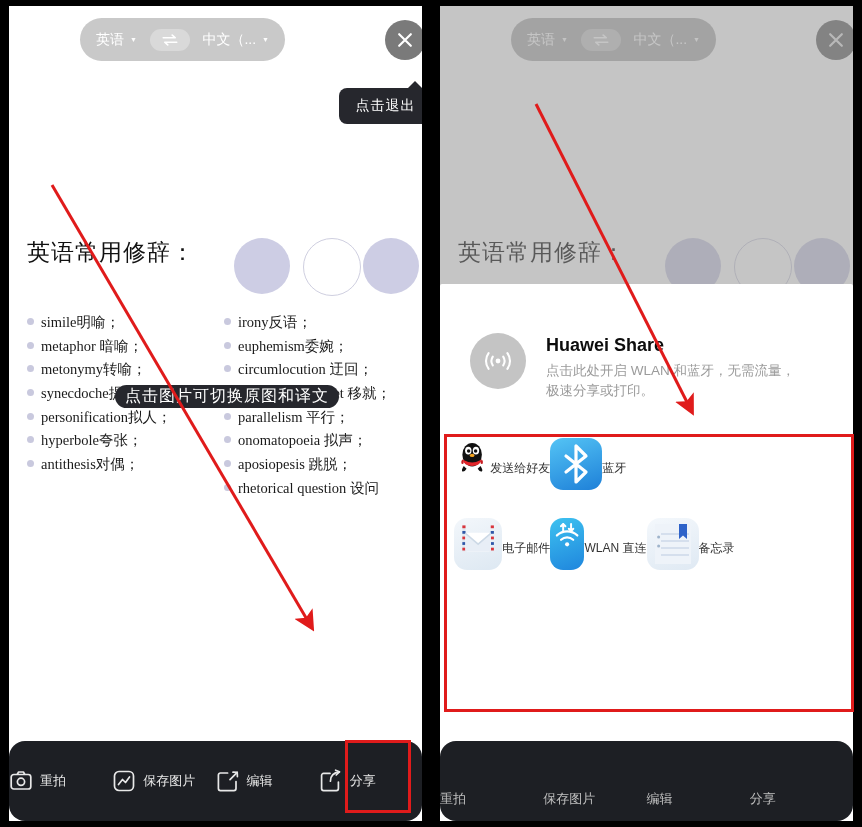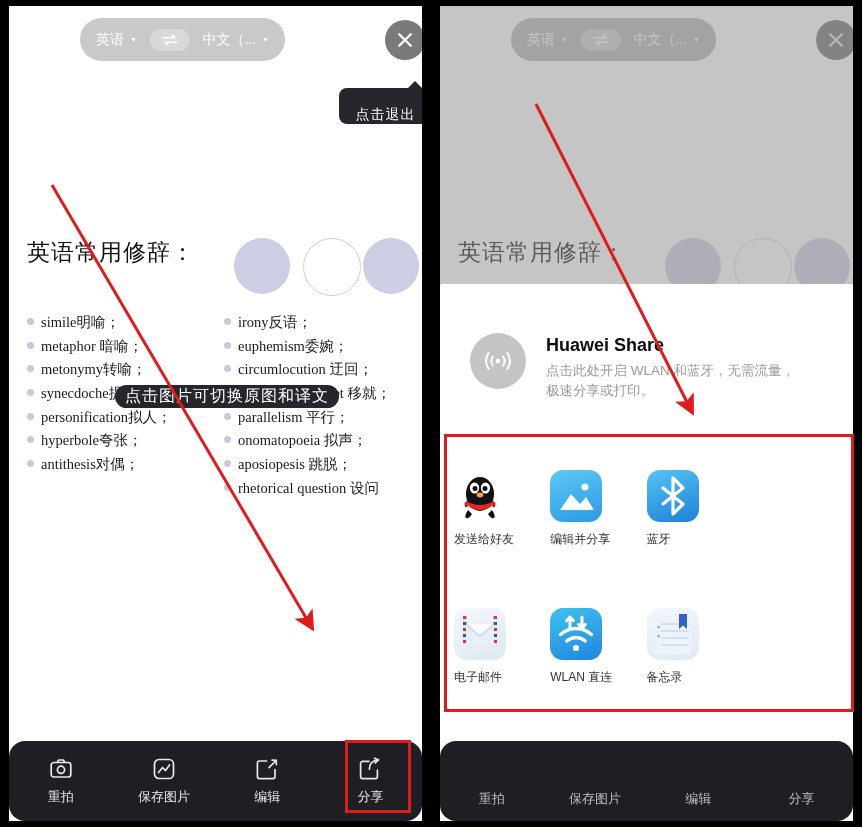--- a/index.html
+++ b/index.html
@@ -34,21 +34,21 @@
   }
   .closebtn.dim{background:#6e6e6e;}
   .closebtn svg{width:20px;height:20px;}
 
   
   .tip{
     position:absolute;background:#26272d;color:#fff;border-radius:8px;
     font-size:14px;display:flex;align-items:center;justify-content:center;
     white-space:nowrap;letter-spacing:1px;
   }
-  .tip-exit{left:330px;top:82px;width:93px;height:36px;align-items:flex-end;}
+  .tip-exit{left:330px;top:82px;width:93px;height:36px;}
   .tip-exit .tail{
     position:absolute;top:-7px;right:9px;width:0;height:0;
     border-left:8px solid transparent;border-right:8px solid transparent;
     border-bottom:8px solid #26272d;
   }
   .tip-switch{left:106px;top:379px;width:224px;height:23px;border-radius:17px;font-size:16px;}
 
   
   .doc{position:absolute;left:0;top:55px;width:413px;height:690px;}
   .circ{position:absolute;border-radius:50%;}
@@ -68,21 +68,21 @@
   .li .dot{
     flex:none;width:7px;height:7px;border-radius:50%;background:#c9c9de;
     margin-right:7px;position:relative;top:-2px;
   }
 
   
   .toolbar{
     position:absolute;left:9px;bottom:6px;width:413px;height:80px;
     background:#1d1f24;border-radius:16px;display:flex;align-items:center;
   }
-  .tbitem{flex:1;display:flex;flex-direction:column;align-items:center;gap:7px;}
+  .tbitem{flex:1;display:flex;flex-direction:row;align-items:center;gap:7px;}
   .tbitem svg{width:24px;height:24px;}
   .tbitem .lbl{color:#e8e8e8;font-size:13px;}
   .toolbar.behind{background:#1d1f24;}
   .toolbar.behind .lbl{color:#bfbfbf;}
 
   
   .dimlayer{position:absolute;left:0;top:0;width:413px;height:815px;background:rgba(150,150,150,.55);}
 
   
   .sheet{
@@ -91,21 +91,21 @@
   }
   .hwshare{position:absolute;left:30px;top:49px;display:flex;align-items:flex-start;gap:20px;width:355px;}
   .hw-icon{flex:none;width:56px;height:56px;border-radius:50%;background:#c4c4c4;display:flex;align-items:center;justify-content:center;}
   .hw-icon svg{width:34px;height:34px;}
   .hw-txt{padding-top:2px;}
   .hw-title{font-size:18px;font-weight:700;color:#0d0d0d;margin-bottom:5px;}
   .hw-sub{font-size:13.5px;color:#9b9b9b;line-height:1.45;max-width:262px;}
 
   .grid{position:absolute;left:14px;top:154px;width:385px;}
   .grow{display:flex;}
-  .gcell{width:96.25px;display:flex;flex-direction:column;margin-top:32px;}
+  .gcell{width:96.25px;display:flex;flex-direction:row;align-items:center;}
   .appicon{width:52px;height:52px;border-radius:13px;overflow:hidden;position:relative;}
   .gcell .caption{margin-top:9px;font-size:12px;color:#333;white-space:nowrap;}
 
   .cancel{
     position:absolute;left:0;top:462px;width:413px;text-align:center;
     font-size:17px;color:#1c7e9c;
   }
 
   
   .ann{position:absolute;left:0;top:0;width:862px;height:827px;pointer-events:none;}
@@ -326,29 +326,20 @@
                   <circle cx="31" cy="18.5" r="2.5" fill="#111"></circle>
                   <ellipse cx="26" cy="25" rx="3.4" ry="2.4" fill="#f5a623"></ellipse>
                   <path d="M12 31 q14 8 28 0 q-2 9 -14 9 q-12 0 -14 -9z" fill="#e2262b"></path>
                   <path d="M12.5 31 q-3 2 -1.5 6 q2 1 3 -1z" fill="#c51c21"></path>
                   <path d="M39.5 31 q3 2 1.5 6 q-2 1 -3 -1z" fill="#c51c21"></path>
                   <path d="M14 40 q-4 6 -2 8 q3 1 6 -4z" fill="#111"></path>
                   <path d="M38 40 q4 6 2 8 q-3 1 -6 -4z" fill="#111"></path>
                 </svg>
               </div>
               <div class="caption">发送给好友</div>
-            </div>
-            <div class="gcell">
-              <div class="appicon" style="background:linear-gradient(160deg,#5ec8f5,#2a9ae6)">
-                <svg viewBox="0 0 52 52">
-                  <circle cx="35" cy="17" r="3.6" fill="#fff" opacity=".95"></circle>
-                  <path d="M10 40 L21 24 L30 34 L36 27 L44 40 Z" fill="#fff" opacity=".97"></path>
-                </svg>
-              </div>
-              <div class="caption">编辑并分享</div>
             </div>
             <div class="gcell">
               <div class="appicon" style="background:linear-gradient(160deg,#54c4f5,#1e80d8)">
                 <svg viewBox="0 0 52 52">
                   <path d="M26 8 V44 L36 34 L16 18 M16 34 L36 18 L26 8" fill="none" stroke="#fff" stroke-width="3.2" stroke-linejoin="round" stroke-linecap="round"></path>
                 </svg>
               </div>
               <div class="caption">蓝牙</div>
             </div>
           </div>

